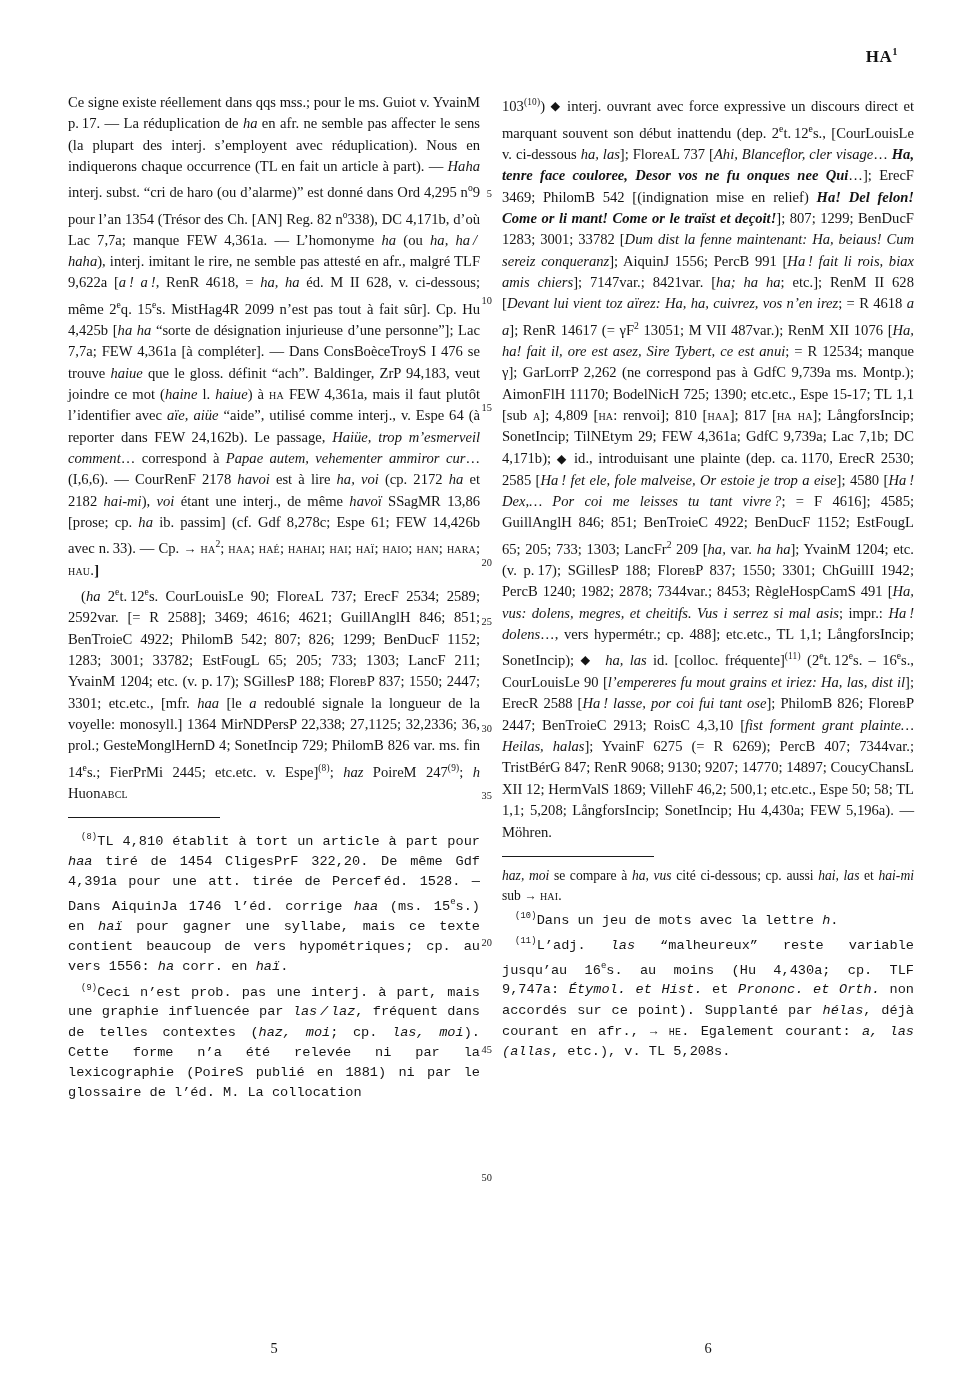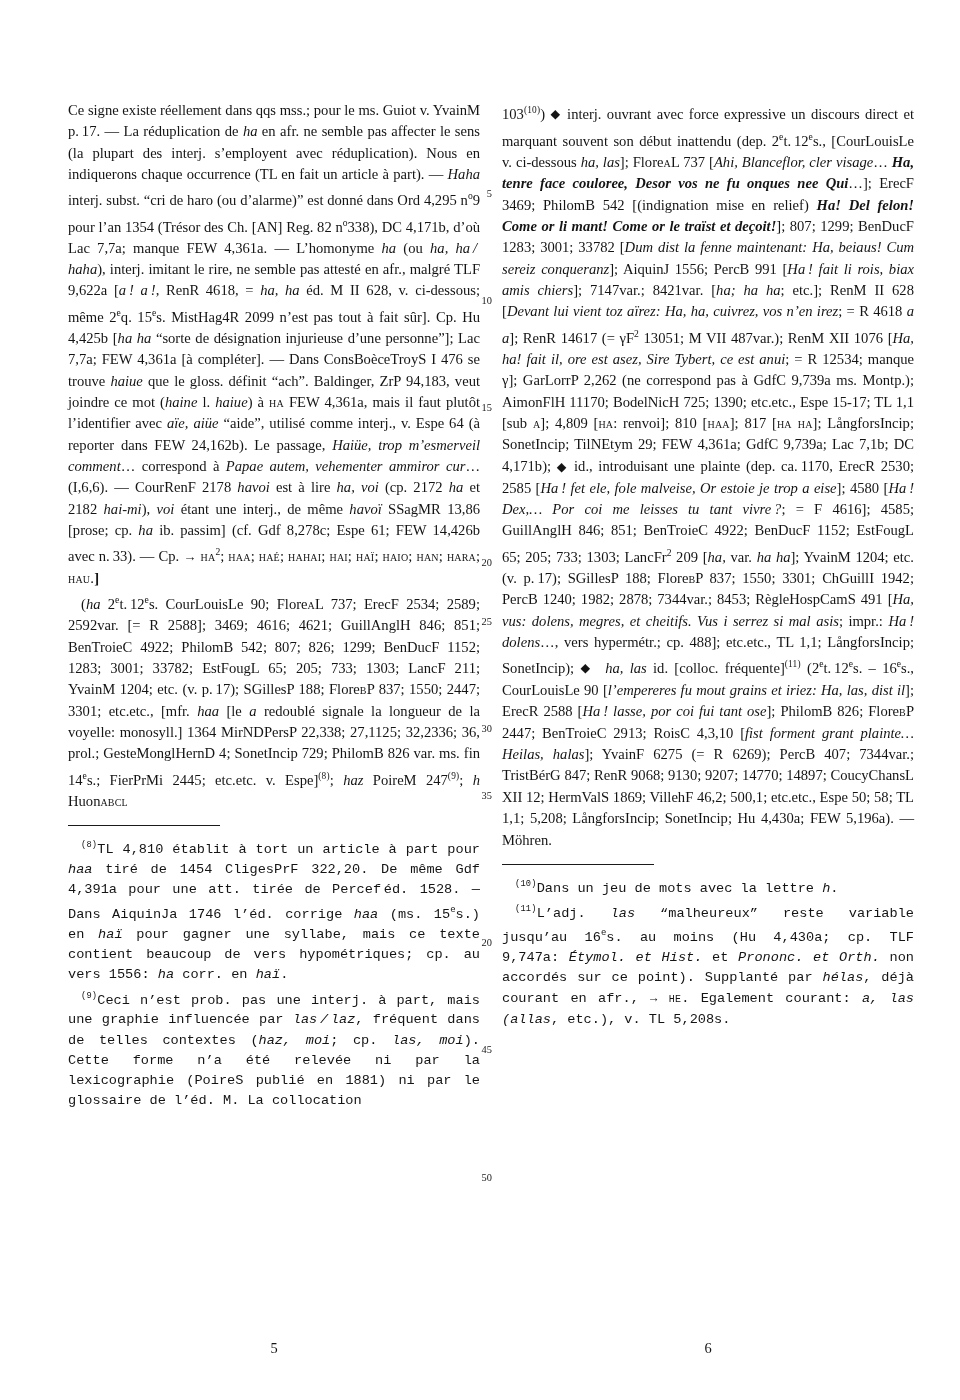--- a/index.html
+++ b/index.html
@@ -44,21 +44,20 @@
     top: 92px;
     left: 68px;
     width: 846px;
     height: 1225px;
     display: flex;
     gap: 22px;
   }
   .col {
     position: relative;
     width: 412px;
-    margin-top: 8px;
   }
   .col-left  { padding-right: 0; }
   .col-right { padding-right: 0; }
 
   .txt {
     font-size: 14.6px;
     line-height: 21.35px;
     text-align: justify;
     text-justify: inter-word;
     hyphens: manual;
@@ -140,20 +139,23 @@
     width: 412px;
     text-align: center;
     font-size: 14.4px;
   }
 </style>
 </head>
 <body>
 
 <div class="page">
 
+  <div class="runhead">
+    <span>HA</span><sup>1</sup>
+  </div>
 
   <div class="columns">
 
     <div class="col col-left">
 
       <div class="txt">
         <p>Ce signe existe réellement dans qqs mss.; pour
         le ms. Guiot v. YvainM p. 17. — La réduplication
         de <i>ha</i> en afr. ne semble pas affecter le sens (la
         plupart des interj. s’employent avec réduplication).
@@ -261,20 +263,22 @@
         PercB 407; 7344var.; TristBérG 847; RenR 9068;
         9130; 9207; 14770; 14897; CoucyChansL XII 12;
         HermValS 1869; VillehF 46,2; 500,1; etc.etc., Espe
         50; 58; TL 1,1; 5,208; LångforsIncip; SonetIncip; Hu
         4,430a; FEW 5,196a). — Möhren.</p>
       </div>
 
       <div class="fn-rule"></div>
 
       <div class="fn">
+        <p><i>haz, moi</i> se compare à <i>ha, vus</i> cité ci-dessous; cp.
+        aussi <i>hai, las</i> et <i>hai-mi</i> sub <span class="arrow">→</span> <span class="sc">hai</span>.</p>
 
         <p class="indent"><span class="fn-ref">(10)</span>Dans un jeu de mots avec la lettre <i>h</i>.</p>
 
         <p class="indent"><span class="fn-ref">(11)</span>L’adj. <i>las</i> “malheureux” reste variable jusqu’au
         16<span class="sup">e</span>s. au moins (Hu 4,430a; cp. TLF 9,747a: <i>Étymol.
         et Hist.</i> et <i>Prononc. et Orth.</i> non accordés sur ce
         point). Supplanté par <i>hélas</i>, déjà courant en afr., <span class="arrow">→</span>
         <span class="sc">he</span>. Egalement courant: <i>a, las (allas</i>, etc.), v. TL
         5,208s.</p>
       </div>

